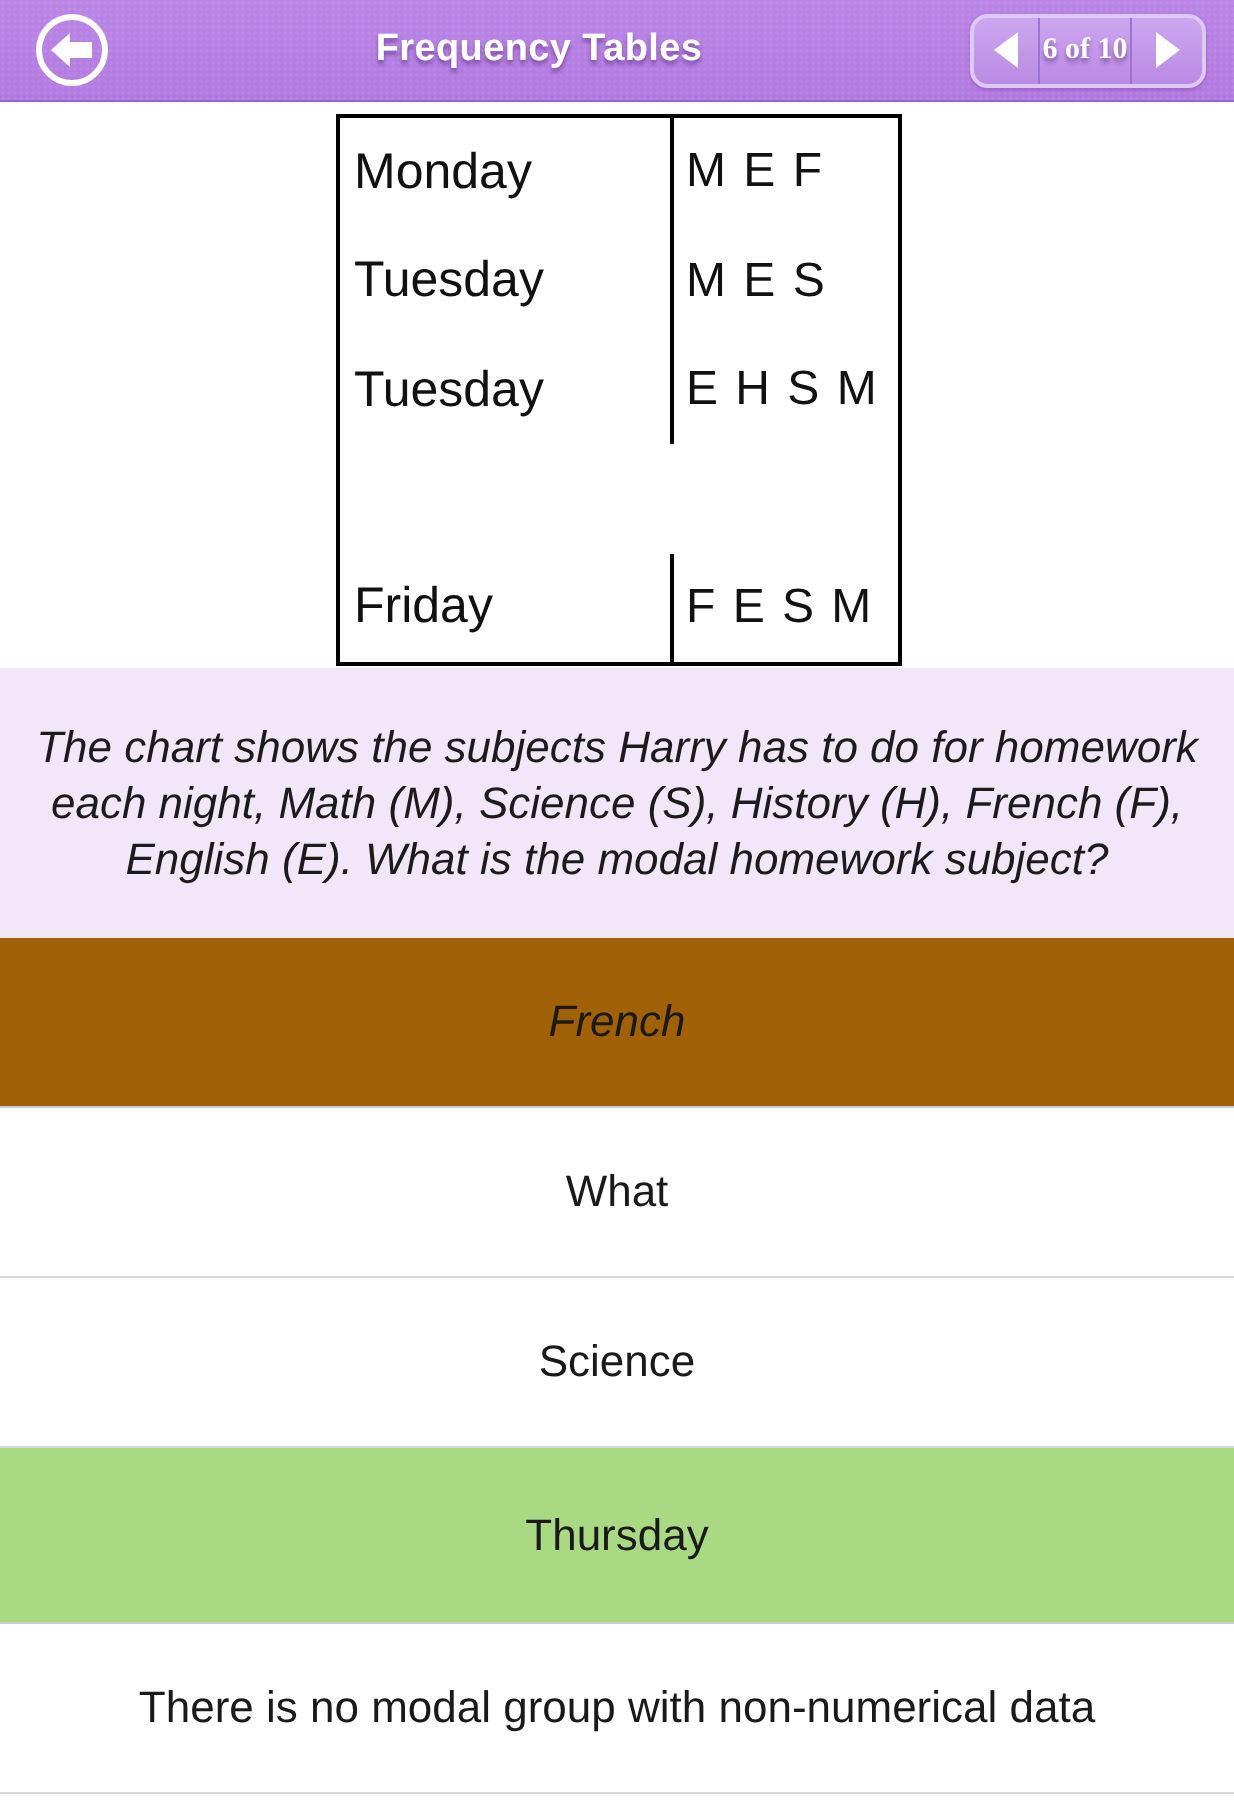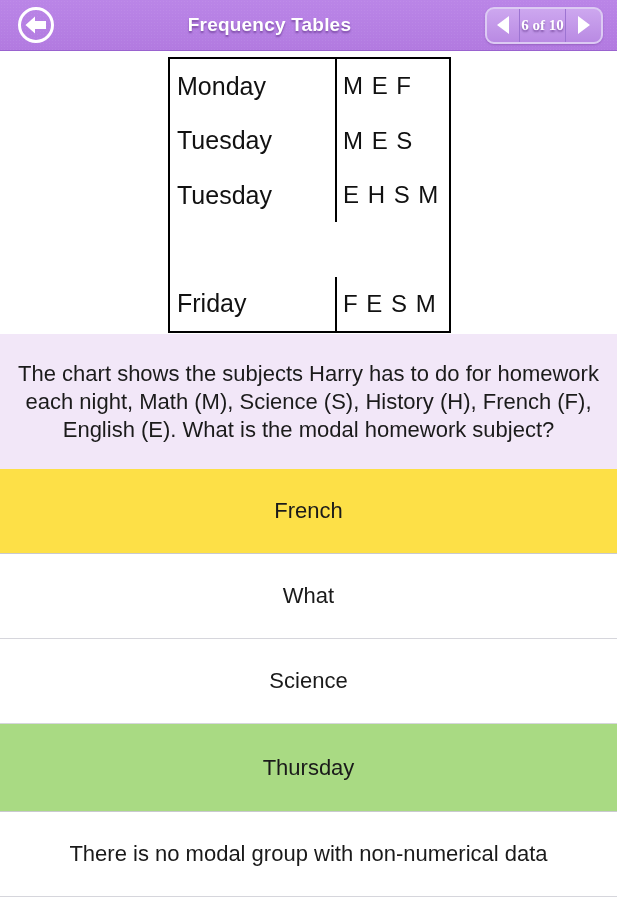--- a/index.html
+++ b/index.html
@@ -102,36 +102,37 @@
   
   .question {
     flex: 0 0 135px; height: 135px;
     background: #f2e7f8;
     display: flex; align-items: center; justify-content: center;
     text-align: center;
     padding: 2px 14px;
     font-size: 22px;
     line-height: 28px;
     color: #1b1b1b;
+    font-style: italic;
   }
 
   
   .options { flex: 1 1 auto; display: flex; flex-direction: column; background:#ffffff; }
   .option {
     height: 85px; flex: 0 0 85px;
     display: flex; align-items: center; justify-content: center;
     border: none; border-bottom: 1px solid #d6d6dc;
     background: #ffffff;
     font-family: "Liberation Sans", sans-serif;
     font-size: 22px; color: #1a1a1a;
     cursor: pointer;
     text-align: center;
     padding: 0 8px;
   }
-  .option.wrong   { background: #fde047; border-bottom-color: #c9c9cf; }
+  .option.wrong   { background: #a16207; border-bottom-color: #c9c9cf; font-style: italic; }
   .option.correct { background: #a9da83; border-bottom-color: #c9c9cf; height: 88px; flex-basis: 88px; }
 </style>
 </head>
 <body>
 
 <div class="app">
 
   <div class="header">
     <button class="back-btn">
       <span style="display:flex;">

